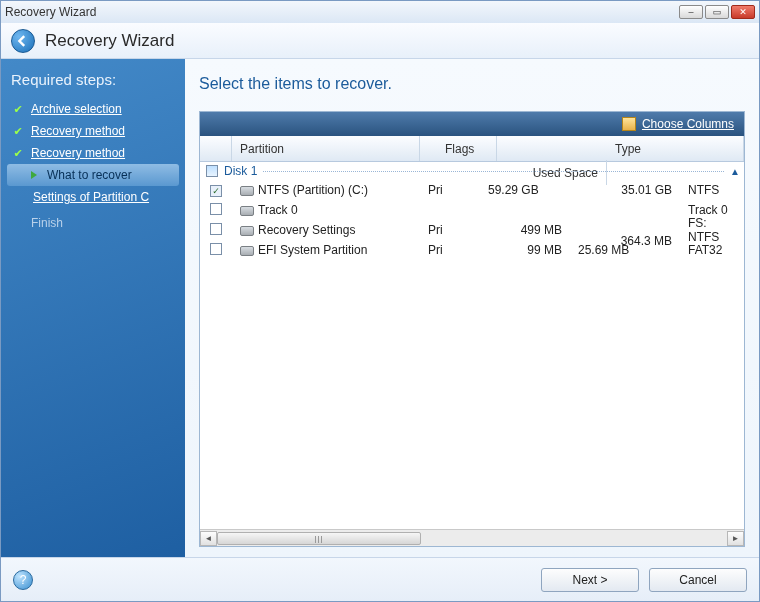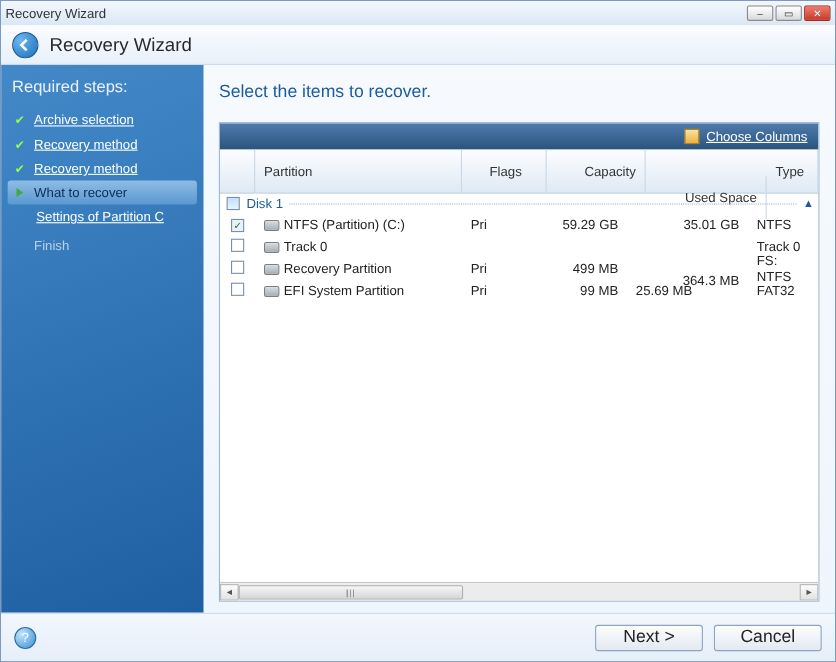--- a/index.html
+++ b/index.html
@@ -11,53 +11,53 @@
 .header { height: 36px; background: linear-gradient(#fafcff,#e8f0fa); border-bottom: 1px solid #c7d6e9; display: flex; align-items: center; padding: 0 10px; }
 .backbtn { width: 24px; height: 24px; border-radius: 50%; background: radial-gradient(circle at 30% 30%, #6fb7f0, #1a6fb8); display: flex; align-items: center; justify-content: center; margin-right: 10px; border: 1px solid #1a5a94; }
 .backbtn svg { width: 12px; height: 12px; }
 .header-title { font-size: 17px; color: #2a2a2a; }
 .body { flex: 1; display: flex; overflow: hidden; }
 .sidebar { width: 184px; background: linear-gradient(160deg,#4389c8 0%, #1e5fa2 100%); color: #fff; padding: 12px 10px; font-size: 12px; position: relative; }
 .sidebar .reqsteps { font-size: 15px; margin-bottom: 10px; color: #e9f2fc; }
 .step { display: flex; align-items: center; padding: 4px 0; }
 .step .icon { width: 14px; margin-right: 6px; display: inline-flex; justify-content: center; }
 .step .label { text-decoration: underline; cursor: pointer; }
-.step.current { background: linear-gradient(#8fbce4,#5a98d0); border-radius: 3px; padding: 4px 4px; margin-left: -4px; margin-right: -4px; color: #073057; }
+.step.current { background: linear-gradient(#8fbce4,#5a98d0); border-radius: 3px; padding: 4px 20px; margin-left: -4px; margin-right: -4px; color: #073057; }
 .step.current .label { text-decoration: none; color: #073057; }
 .step.disabled .label { text-decoration: none; color: #b9d1ea; cursor: default; }
 .substep { margin-left: 22px; text-decoration: underline; color: #fff; font-size: 12px; line-height: 1.3; margin-top: 4px; }
 .check { color: #9bff4a; font-size: 11px; }
 .arrow { width: 0; height: 0; border-top: 4px solid transparent; border-bottom: 4px solid transparent; border-left: 6px solid #3fa93f; }
 .main { flex: 1; background: linear-gradient(#f6fafe,#eef5fc); padding: 10px 14px 0 14px; display: flex; flex-direction: column; overflow: hidden; }
 .main-title { color: #1b5b9b; font-size: 16px; margin: 6px 0 18px 0; }
 .gridbox { flex: 1; border: 1px solid #9db7d3; background: #fff; display: flex; flex-direction: column; overflow: hidden; }
 .gridtoolbar { height: 24px; background: linear-gradient(#4f7bab,#2a537f); color: #fff; display: flex; align-items: center; justify-content: flex-end; padding-right: 10px; font-size: 12px; }
 .gridtoolbar .cols-icon { width: 14px; height: 14px; background: linear-gradient(#ffe49a,#e8b24a); border: 1px solid #b5851a; margin-right: 6px; }
-.gridheader { height: 40px; background: linear-gradient(#fcfdff,#dfe9f4); border-bottom: 1px solid #b7c9de; display: flex; align-items: center; font-size: 12px; color: #333; }
+.gridheader { height: 26px; background: linear-gradient(#fcfdff,#dfe9f4); border-bottom: 1px solid #b7c9de; display: flex; align-items: center; font-size: 12px; color: #333; }
 .gh { border-right: 1px solid #c9d7e6; padding: 0 8px; height: 100%; display: flex; align-items: center; }
 .gridbody { flex: 1; overflow: hidden; font-size: 12px; color: #222; position: relative; }
 .diskrow { display: flex; align-items: center; color: #1b5b9b; font-size: 12px; height: 18px; padding-left: 6px; }
 .diskrow .dashline { flex: 1; border-top: 1px dotted #9ab6d6; margin: 0 6px; }
 .diskrow .collapse { color: #1b5b9b; font-size: 10px; margin-right: 4px; }
 .row { display: flex; align-items: center; height: 20px; }
 .cell { padding: 0 8px; }
 .cb { width: 12px; height: 12px; border: 1px solid #7a8fa8; background: #fff; display: inline-flex; align-items: center; justify-content: center; margin-right: 2px; }
 .cb.checked { background: #e8f0fa; }
 .cb.checked::after { content: "✓"; font-size: 9px; color: #2a6a2a; }
 .cb.partial { background: linear-gradient(#bfe0ff,#e8f4ff); }
 .diskicon { width: 14px; height: 10px; background: linear-gradient(#d8dde2,#a8adb2); border: 1px solid #7a7f84; border-radius: 2px; display: inline-block; margin-right: 4px; vertical-align: middle; }
 .hscroll { height: 17px; background: #ececec; border-top: 1px solid #c9c9c9; display: flex; align-items: center; }
 .hscroll .btn { width: 17px; height: 15px; background: linear-gradient(#fdfdfd,#e1e1e1); border: 1px solid #b7b7b7; display: flex; align-items: center; justify-content: center; font-size: 8px; color: #555; }
 .hscroll .track { flex: 1; height: 15px; display: flex; }
 .hscroll .thumb { width: 40%; height: 13px; margin: 1px 0; background: linear-gradient(#f6f6f6,#d6d6d6); border: 1px solid #b0b0b0; border-radius: 2px; position: relative; }
 .hscroll .thumb::after { content: ""; position: absolute; left: 50%; top: 3px; width: 8px; height: 7px; background: repeating-linear-gradient(90deg,#999 0,#999 1px,transparent 1px,transparent 3px); transform: translateX(-50%); }
 .footer { height: 44px; background: linear-gradient(#f2f7fd,#e6eef8); border-top: 1px solid #c7d6e9; display: flex; align-items: center; padding: 0 12px; }
 .help { width: 20px; height: 20px; border-radius: 50%; background: radial-gradient(circle at 30% 30%, #bfe4ff, #3a8fd0); border: 1px solid #2a6a9f; display: flex; align-items: center; justify-content: center; color: #fff; font-size: 12px; }
 .footer .spacer { flex: 1; }
-.btn2 { min-width: 98px; height: 24px; margin-left: 10px; background: linear-gradient(#fdfdfd,#e3e9f1); border: 1px solid #8fa5bf; border-radius: 3px; font-size: 16px; color: #222; display: flex; align-items: center; justify-content: center; cursor: pointer; }
+.btn2 { min-width: 98px; height: 24px; margin-left: 10px; background: linear-gradient(#fdfdfd,#e3e9f1); border: 1px solid #8fa5bf; border-radius: 3px; font-size: 12px; color: #222; display: flex; align-items: center; justify-content: center; cursor: pointer; }
 </style>
 </head>
 <body>
 
 <div class="titlebar">
   <span>Recovery Wizard</span>
   <span class="spacer"></span>
   <span class="winbtn">–</span>
   <span class="winbtn">▭</span>
   <span class="winbtn close">✕</span>
@@ -104,51 +104,50 @@
     <div class="main-title">Select the items to recover.</div>
     <div class="gridbox">
       <div class="gridtoolbar">
         <span class="cols-icon"></span>
         <span style="text-decoration:underline;cursor:pointer;">Choose Columns</span>
       </div>
       <div class="gridheader">
         <div class="gh" style="width:32px;"></div>
         <div class="gh" style="width:188px;">Partition</div>
         <div class="gh" style="width:60px;margin-left:17px;">Flags</div>
-        <div class="gh" style="width:90px;text-align:right;justify-content:flex-end;">Capacity</div>
         <div class="gh" style="width:110px;text-align:right;justify-content:flex-end;margin-top:48px;">Used Space</div>
         <div class="gh" style="flex:1;">Type</div>
       </div>
       <div class="gridbody">
         <div class="diskrow">
           <span class="cb partial"></span>
           <span style="margin-left:4px;">Disk 1</span>
           <span class="dashline"></span>
           <span class="collapse">▲</span>
         </div>
 
         <div class="row">
           <div class="cell" style="width:32px;text-align:right;"><span class="cb checked"></span></div>
           <div class="cell" style="width:188px;"><span class="diskicon"></span><span>NTFS (Partition) (C:)</span></div>
           <div class="cell" style="width:60px;">Pri</div>
-          <div class="cell" style="width:90px;text-align:right;">59.29 GB</div>
+          <div class="cell" style="width:90px;">59.29 GB</div>
           <div class="cell" style="width:110px;text-align:right;">35.01 GB</div>
           <div class="cell" style="flex:1;">NTFS</div>
         </div>
         <div class="row">
           <div class="cell" style="width:32px;text-align:right;"><span class="cb"></span></div>
           <div class="cell" style="width:188px;"><span class="diskicon"></span><span>Track 0</span></div>
           <div class="cell" style="width:60px;"></div>
           <div class="cell" style="width:90px;text-align:right;"></div>
           <div class="cell" style="width:110px;text-align:right;"></div>
           <div class="cell" style="flex:1;">Track 0</div>
         </div>
         <div class="row">
           <div class="cell" style="width:32px;text-align:right;"><span class="cb"></span></div>
-          <div class="cell" style="width:188px;"><span class="diskicon"></span><span>Recovery Partition</span></div>
+          <div class="cell" style="width:188px;"><span class="diskicon"></span><span>Recovery Settings</span></div>
           <div class="cell" style="width:60px;">Pri</div>
           <div class="cell" style="width:90px;text-align:right;">499 MB</div>
           <div class="cell" style="width:110px;text-align:right;margin-top:22px;">364.3 MB</div>
           <div class="cell" style="flex:1;">FS: NTFS</div>
         </div>
         <div class="row">
           <div class="cell" style="width:32px;text-align:right;"><span class="cb"></span></div>
           <div class="cell" style="width:188px;"><span class="diskicon"></span><span>EFI System Partition</span></div>
           <div class="cell" style="width:60px;">Pri</div>
           <div class="cell" style="width:90px;text-align:right;">99 MB</div>

